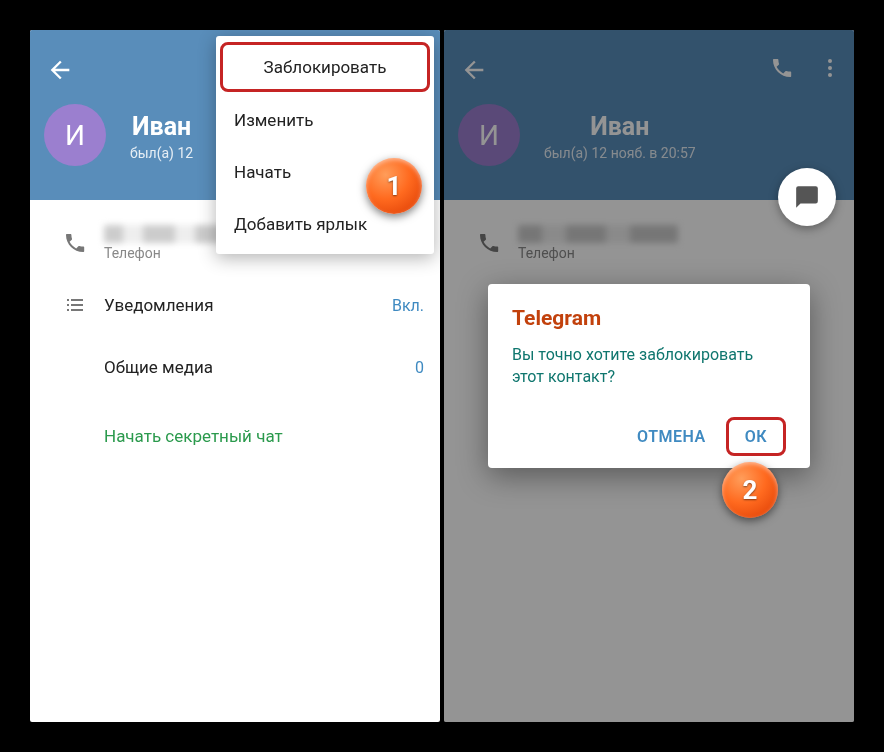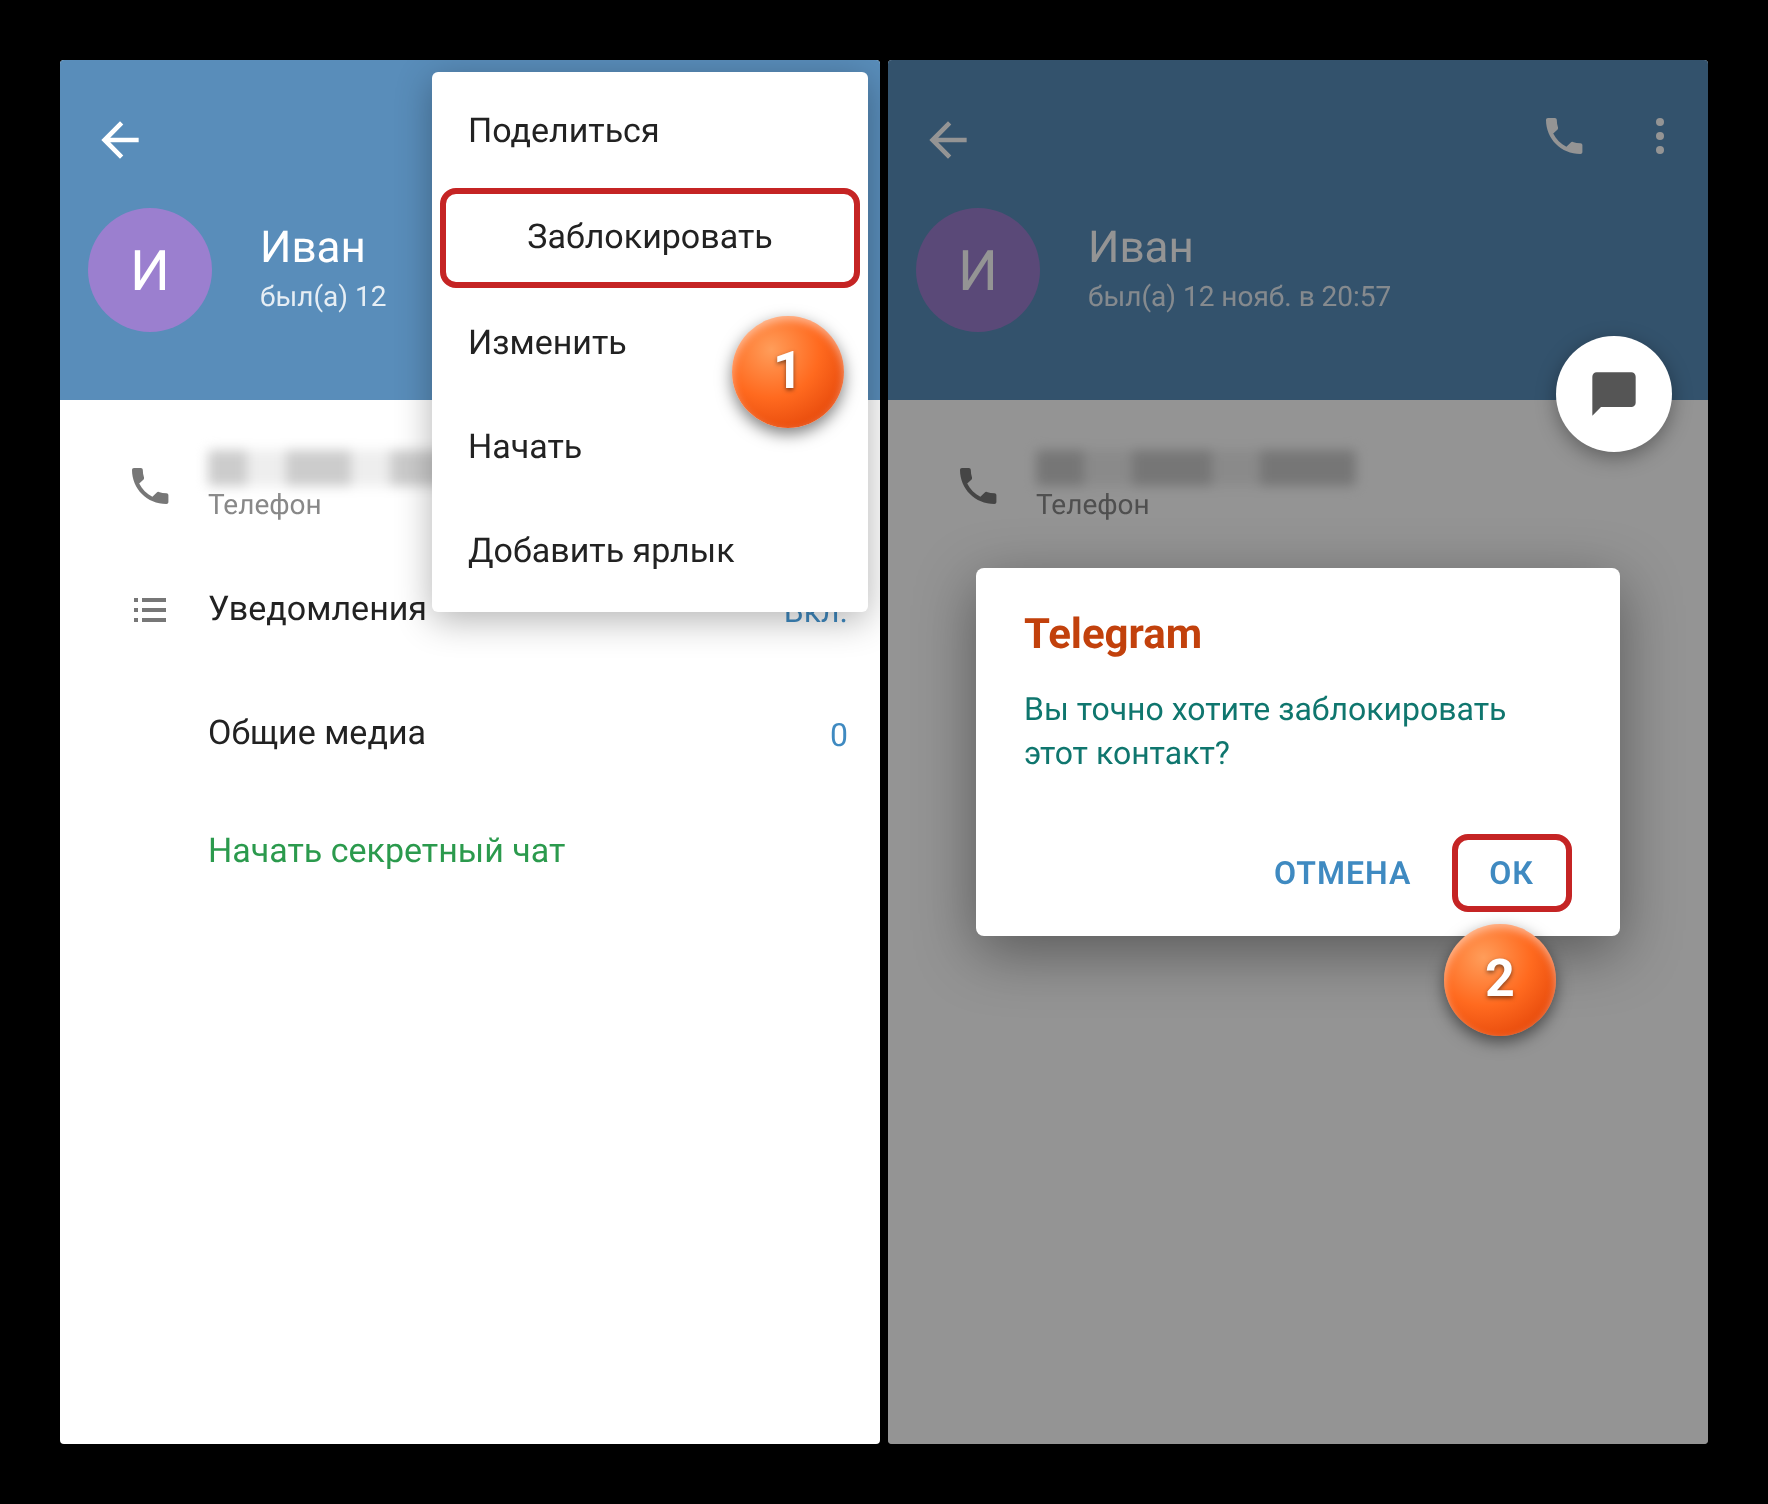--- a/index.html
+++ b/index.html
@@ -54,37 +54,37 @@
     justify-content: center;
     font-size: 28px;
     color: #fff;
     font-weight: 400;
   }
   .name-block {
     position: absolute;
     left: 100px;
     top: 82px;
   }
-  .name { font-size: 22px; font-weight: 400; }
+  .name { font-size: 25px; font-weight: 700; text-align: center; }
   .status { font-size: 14px; opacity: 0.85; margin-top: 4px; }
   .content { padding: 12px 0; }
   .row {
     display: flex;
     align-items: center;
     min-height: 62px;
     padding: 8px 16px;
     font-size: 16px;
     color: #222;
   }
   .row .icon-col { width: 58px; display: flex; justify-content: center; color: #777; }
   .row .text-col { flex: 1; }
   .row .label { font-size: 17px; color: #222; }
   .row .sub { font-size: 14px; color: #888; margin-top: 2px; }
   .row .value { color: #3f8ac1; font-size: 16px; }
-  .secret { color: #2b9a4d !important; font-size: 17px; padding-left: 74px; min-height: 56px; }
+  .secret { color: #2b9a4d !important; font-size: 17px; padding-left: 74px; min-height: 56px; align-items: flex-end; }
   .blur-strip {
     height: 18px; width: 130px;
     background: linear-gradient(90deg,#ccc 0 15%,#eee 15% 30%,#ccc 30% 55%,#eee 55% 70%,#ccc 70% 100%);
     filter: blur(3px); border-radius: 2px;
   }
   .menu-popup {
     position: absolute;
     top: 6px; right: 6px;
     width: 218px;
     background: #fff;
@@ -208,21 +208,20 @@
       <div class="text-col"><span class="label">Общие медиа</span></div>
       <div class="value">0</div>
     </div>
 
     <div class="row secret">
       <span>Начать секретный чат</span>
     </div>
   </div>
 
   <div class="menu-popup">
-    <div class="menu-item">Поделиться</div>
     <div class="menu-item highlighted">Заблокировать</div>
     <div class="menu-item">Изменить</div>
     <div class="menu-item">Начать</div>
     <div class="menu-item">Добавить ярлык</div>
   </div>
 
   <div class="step-badge" style="top:128px; right:18px;">
     <span>1</span>
   </div>
 </div>

